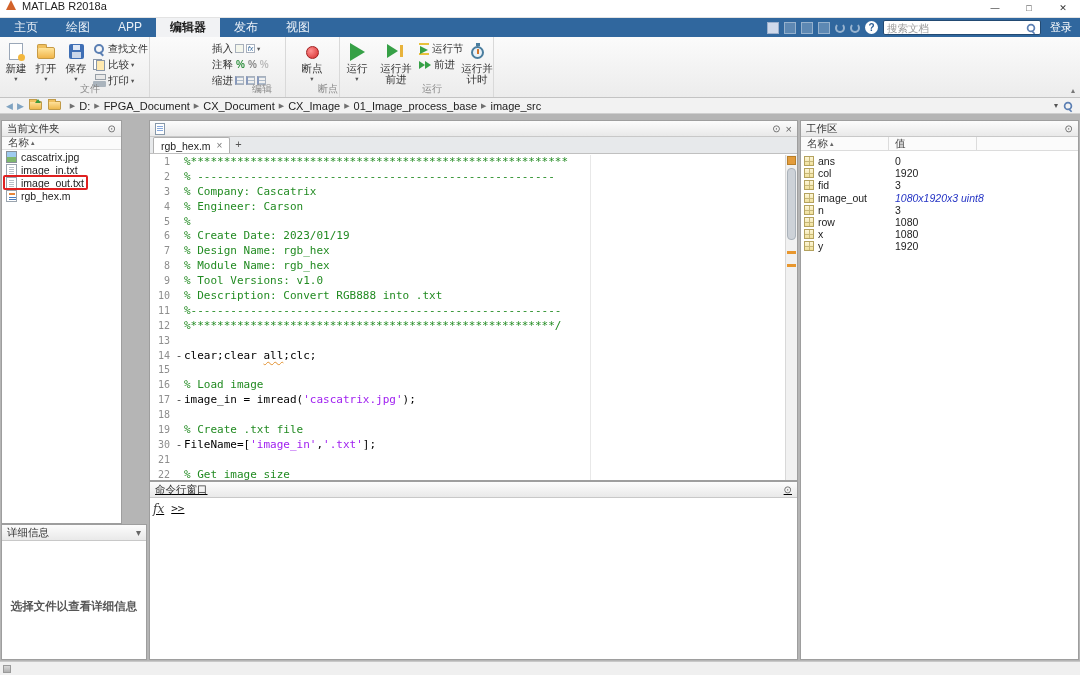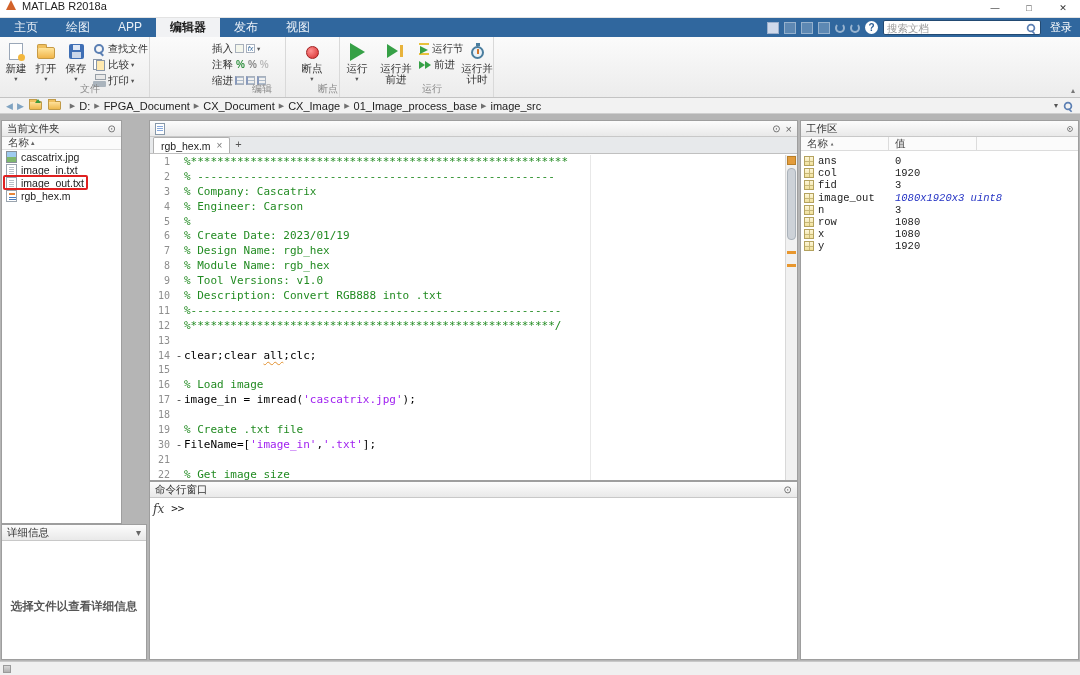--- a/index.html
+++ b/index.html
@@ -141,26 +141,26 @@
   .seg-comment { color:#228b22; }
   .seg-string { color:#a020f0; }
   .seg-code { color:#000; }
   .seg-warn { color:#000; text-decoration:underline wavy #e2912f 1px; text-underline-offset:2px; }
   .msgbar { position:absolute; top:34px; right:0; bottom:0; width:12px; background:#f1f1f1; border-left:1px solid #d8d8d8; }
   .mstatus { position:absolute; top:1px; left:1px; width:9px; height:9px; background:#e39c3c; border:1px solid #b87f28; }
   .mthumb { position:absolute; top:13px; left:1px; width:9px; height:72px; background:#cdd2d8; border:1px solid #aab2ba; border-radius:4px; }
   .mtick { position:absolute; left:1px; width:9px; height:3px; background:#e8972e; }
   .mtick.t1 { top:96px; } .mtick.t2 { top:109px; }
 
-  .cpanel { left:149px; top:367px; width:649px; bottom:1px; }
+  .cpanel { left:149px; top:367px; width:649px; bottom:1px;text-decoration:underline; }
   .cbody { padding:4px 3px; display:flex; align-items:flex-start; }
   .fx { font-style:italic; font-family:"DejaVu Serif", serif; color:#444; font-size:12px; margin-right:7px; }
   .prompt { font-family:"DejaVu Sans Mono", monospace; font-size:11px; color:#111; }
 
-  .wpanel { left:800px; top:6px; right:1px; bottom:1px;font-family:Liberation Mono, monospace; }
+  .wpanel { left:800px; top:6px; right:1px; bottom:1px; }
   .whead { height:14px; display:flex; font-size:10.5px; color:#444; border-bottom:1px solid #dcdcdc; background:#fbfbfb; align-items:center; }
   .wc1 { width:88px; padding-left:6px; border-right:1px solid #dcdcdc; height:100%; display:flex; align-items:center; }
   .wc2 { width:88px; padding-left:6px; border-right:1px solid #dcdcdc; height:100%; display:flex; align-items:center; }
   .wrows { padding-top:4px; }
   .wrow { height:12.2px; display:flex; align-items:center; font-size:10.5px; color:#222; }
   .var-icon { display:inline-block; width:10px; height:10px; margin:0 4px 0 3px; background:linear-gradient(#fdf6d8,#f0e09a); border:1px solid #b4a25e; position:relative; flex:0 0 auto; }
   .var-icon::before { content:""; position:absolute; left:0; right:0; top:4px; height:1px; background:#c8b878; }
   .var-icon::after { content:""; position:absolute; top:0; bottom:0; left:4px; width:1px; background:#c8b878; }
   .wname { flex:0 0 71px; overflow:hidden; white-space:nowrap; }
   .wval { padding-left:6px; white-space:nowrap; }

